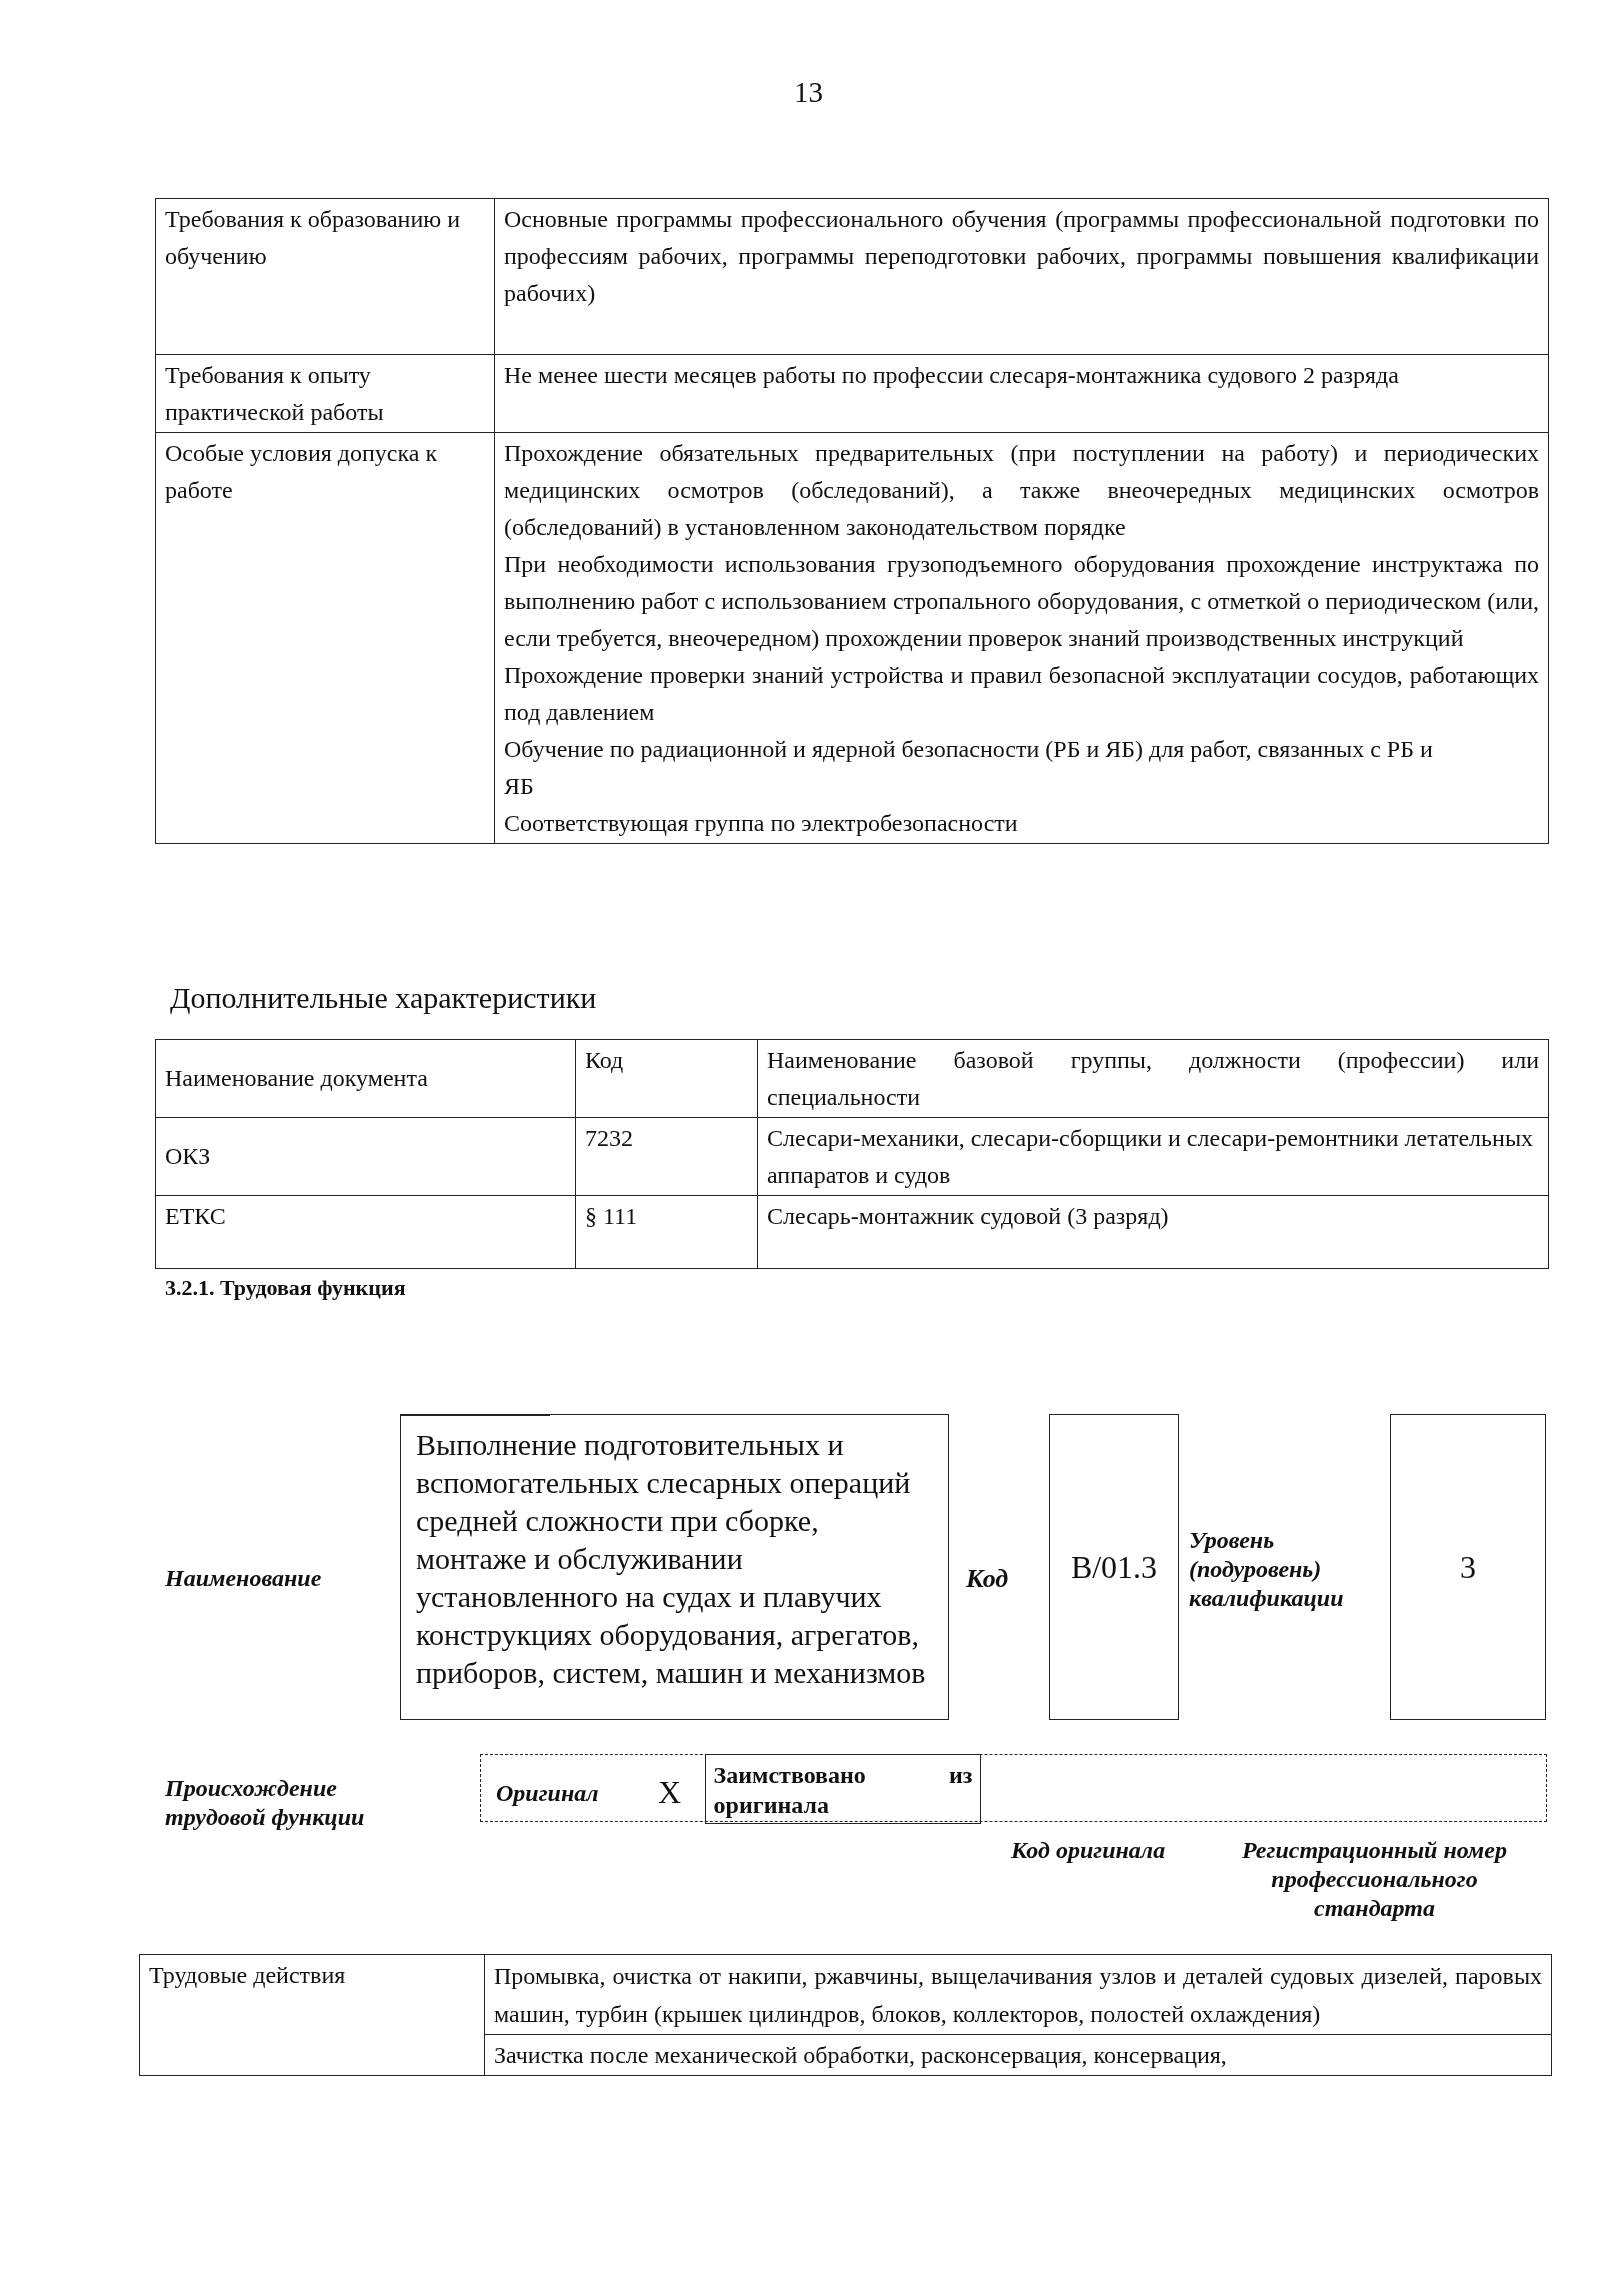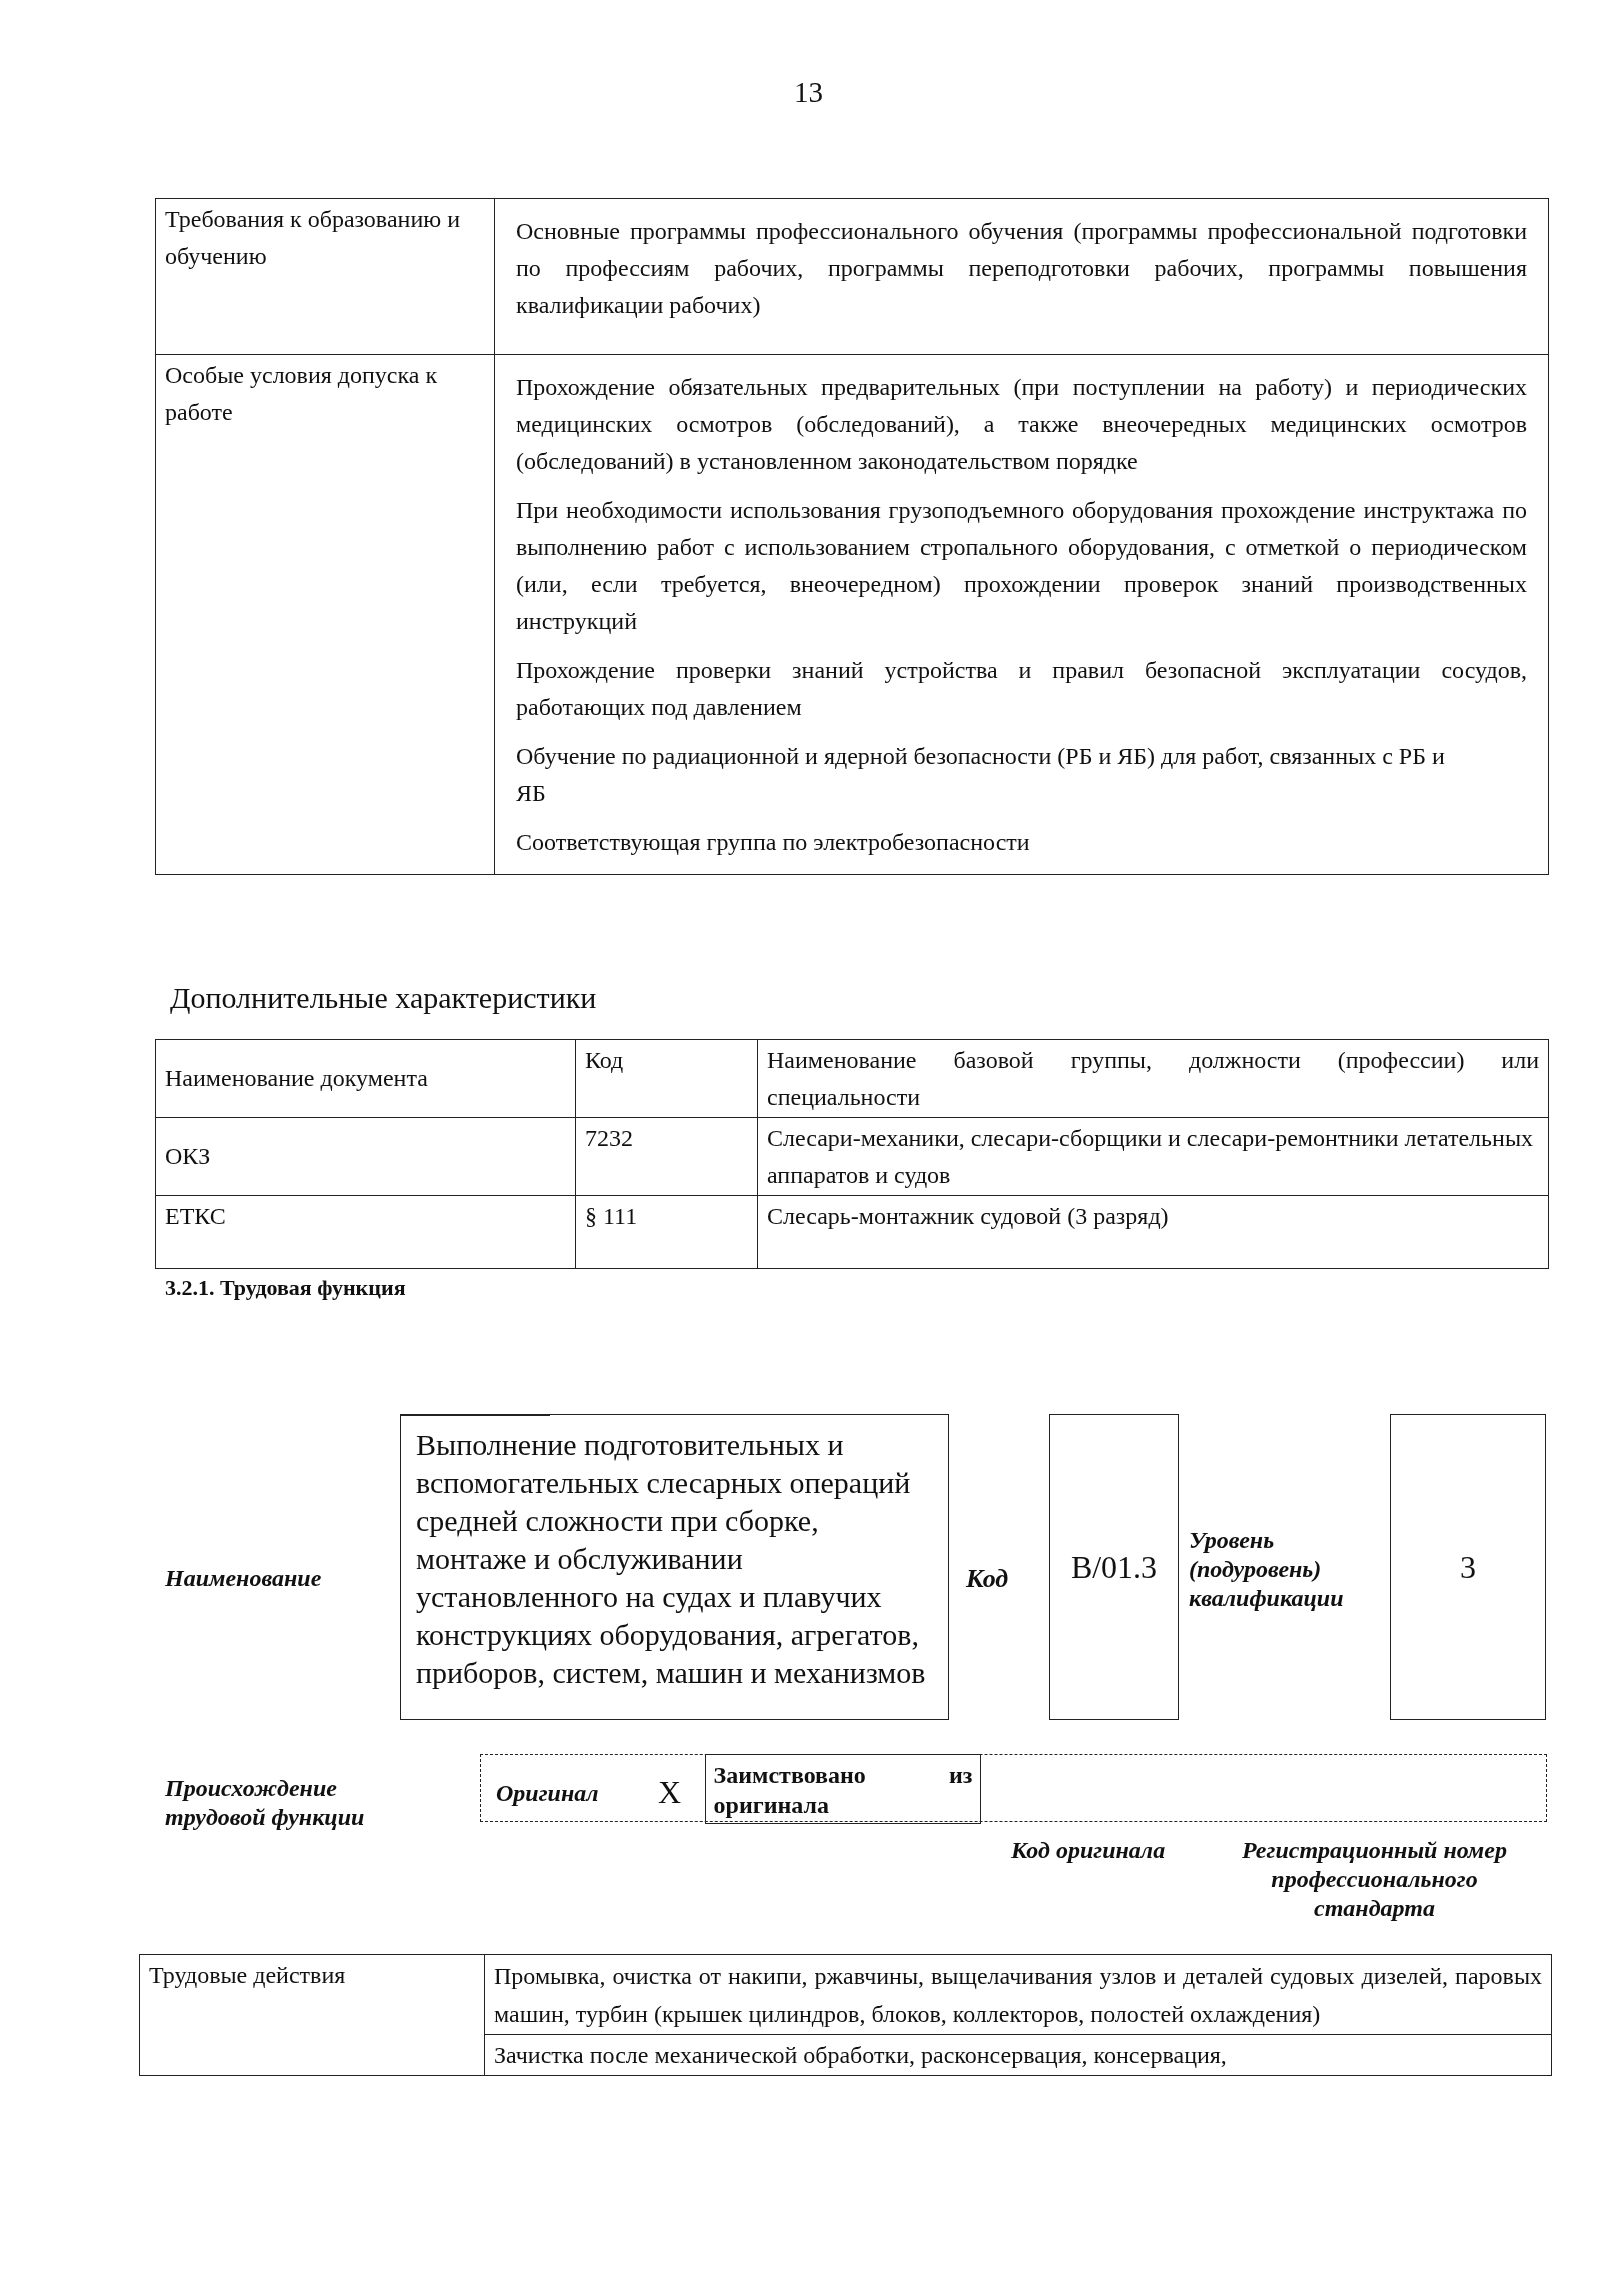--- a/index.html
+++ b/index.html
@@ -6,40 +6,46 @@
   body {
     width: 1617px; height: 2273px; position: relative; overflow: hidden;
     font-family: "Liberation Serif", "DejaVu Serif", serif;
     color: #111111;
   }
   .abs { position: absolute; }
   .page-num { left: 0; width: 1617px; top: 76px; text-align: center; font-size: 29px; }
   table { border-collapse: collapse; position: absolute; }
   td { border: 1.5px solid #222; vertical-align: top; padding: 1.5px 9px; font-size: 24px; line-height: 37px; }
   .just { text-align: justify; text-align-last: left; }
-  .p { margin: 12px; }
+  .p { margin: 0; }
   .bold { font-weight: bold; }
   .box { position: absolute; border: 1.5px solid #222; box-sizing: border-box; }
   .small { font-size: 24px; line-height: 29px; font-weight: bold; font-style: italic; }
 </style>
 </head>
 <body>
 
 <div class="abs page-num">13</div>
 
 <table style="left:155px; top:198px; width:1394px;">
   <colgroup>
       <col style="width:339px">
       <col>
     </colgroup>
   <tbody>
       <tr>
     <td style="height:152px;">Требования к образованию и обучению</td>
     <td>
       <p class="p just">Основные программы профессионального обучения (программы профессиональной подготовки по профессиям рабочих, программы переподготовки рабочих, программы повышения квалификации рабочих)</p>
+    </td>
+  </tr>
+  <tr>
+    <td>Требования к опыту практической работы</td>
+    <td>
+      <p class="p">Не менее шести месяцев работы по профессии слесаря-монтажника судового 2 разряда</p>
     </td>
   </tr>
   <tr>
     <td>Особые условия допуска к работе</td>
     <td>
       <p class="p just">Прохождение обязательных предварительных (при поступлении на работу) и периодических медицинских осмотров (обследований), а также внеочередных медицинских осмотров (обследований) в установленном законодательством порядке</p>
       <p class="p just">При необходимости использования грузоподъемного оборудования прохождение инструктажа по выполнению работ с использованием стропального оборудования, с отметкой о периодическом (или, если требуется, внеочередном) прохождении проверок знаний производственных инструкций</p>
       <p class="p just">Прохождение проверки знаний устройства и правил безопасной эксплуатации сосудов, работающих под давлением</p>
       <p class="p" style="width:954px;">Обучение по радиационной и ядерной безопасности (РБ и ЯБ) для работ, связанных с РБ и ЯБ</p>
       <p class="p">Соответствующая группа по электробезопасности</p>

